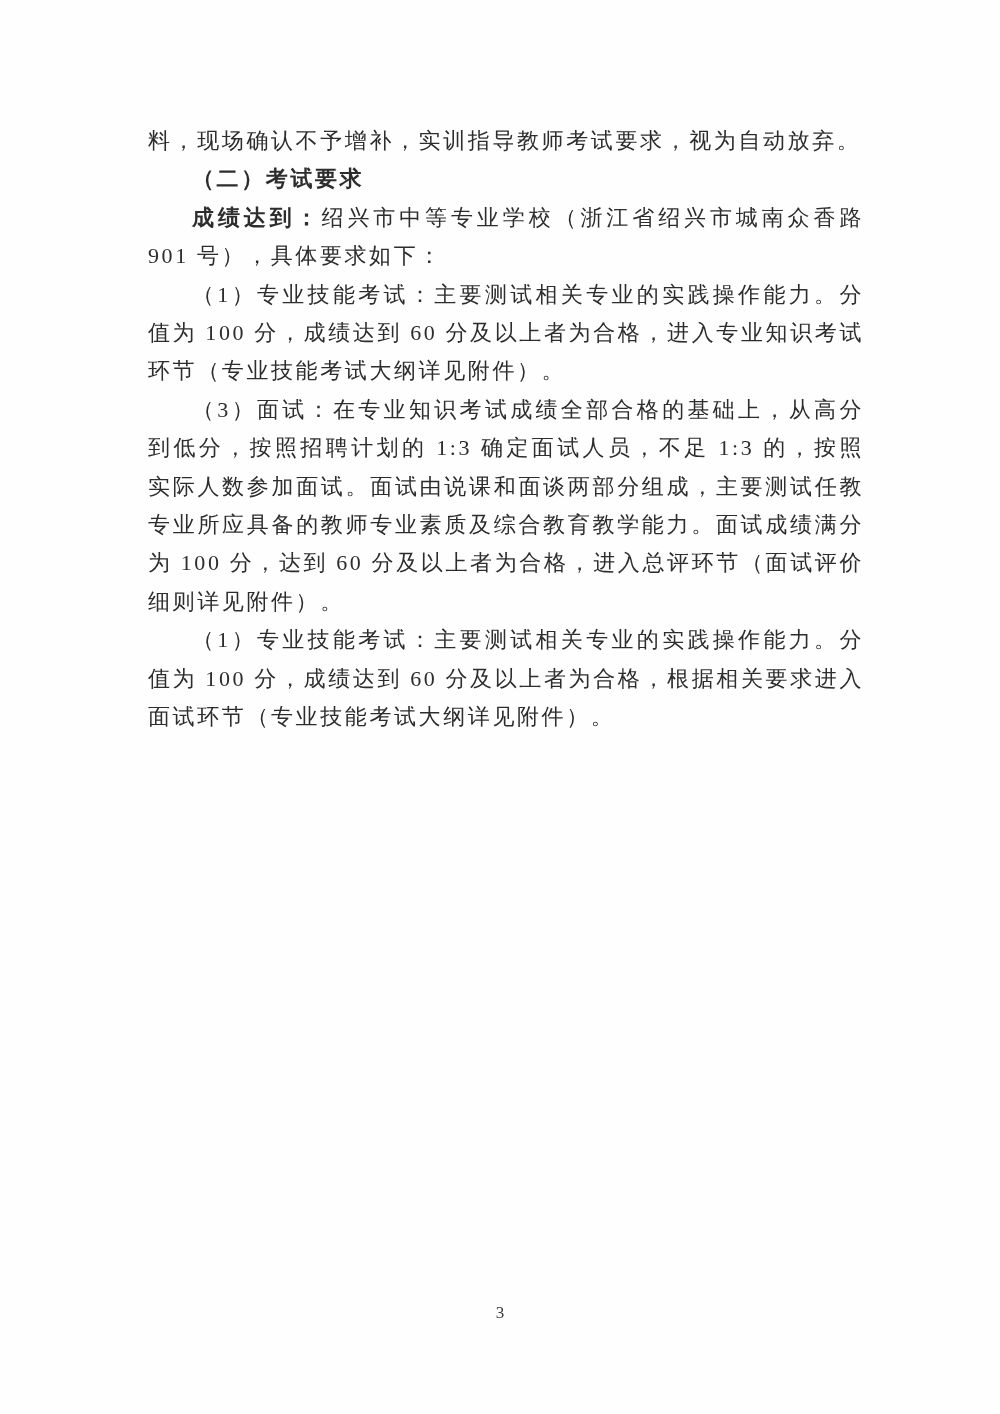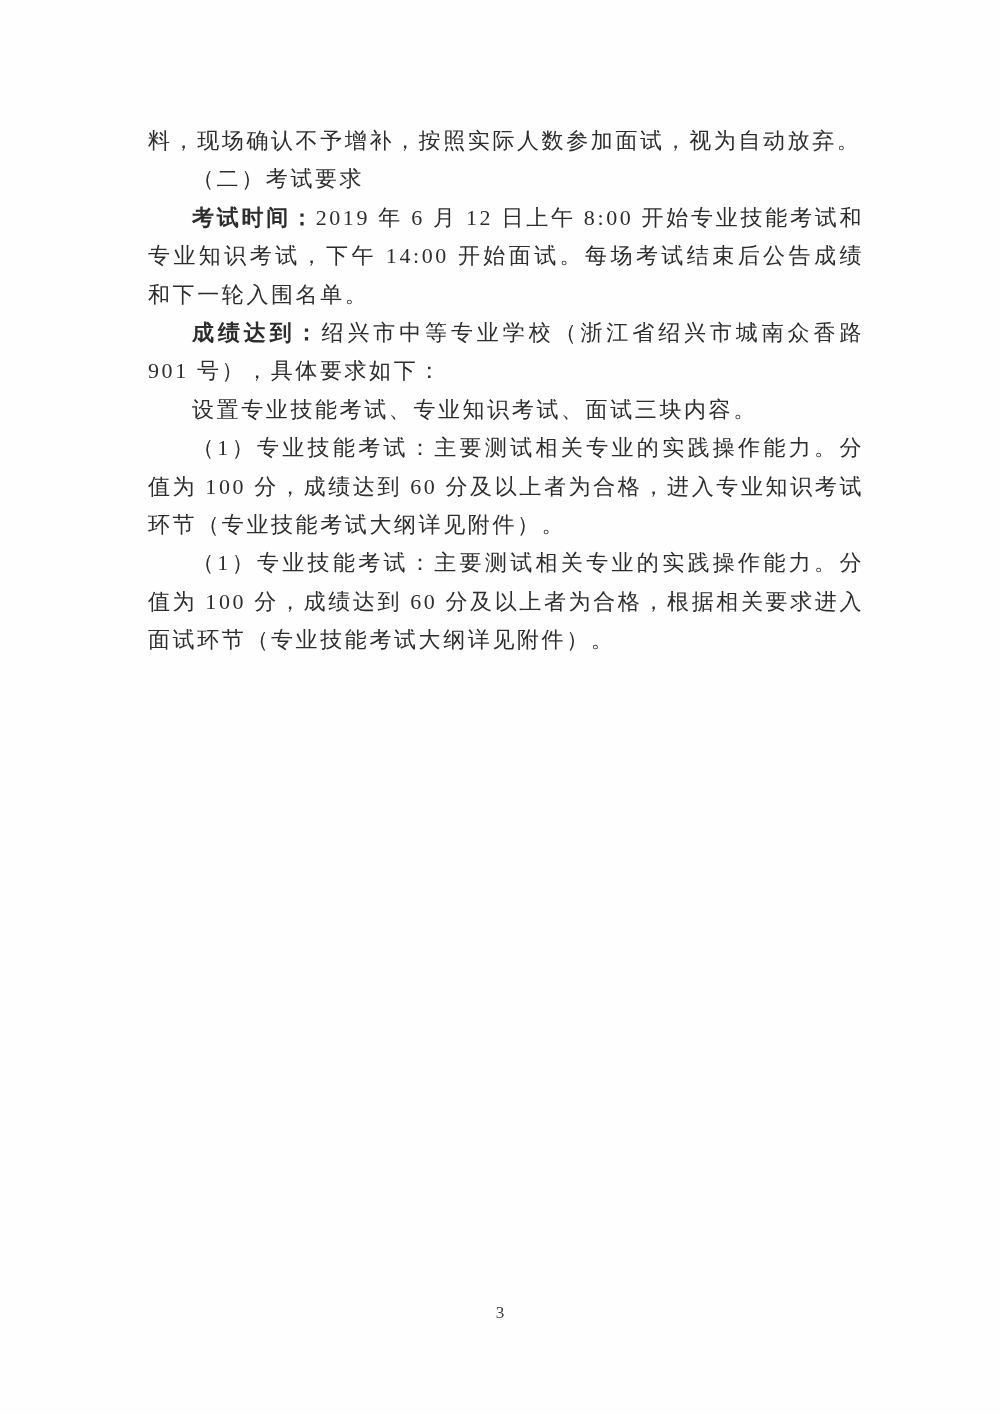--- a/index.html
+++ b/index.html
@@ -28,21 +28,21 @@
     text-align: justify;
   }
   .content p {
     margin: 0;
     text-indent: 2em;
   }
   .content p.no-indent {
     text-indent: 0;
   }
   .content p.heading {
-    font-weight: normal;
+    font-weight: bold;
   }
   .content b.lead {
     font-weight: bold;
   }
   .page-number {
     position: absolute;
     left: 0;
     top: 1303px;
     width: 100%;
     text-align: center;
@@ -51,45 +51,42 @@
     color: #3a3a3a;
   }
 </style>
 </head>
 <body>
 
 <div class="page">
   <div class="content">
 
     <p class="no-indent">
-      <span>料，现场确认不予增补，按照实际人数参加面试，视为自动放弃。</span>
+      <span>料，现场确认不予增补，实训指导教师考试要求，视为自动放弃。</span>
     </p>
 
     <p class="heading">
       <span>（二）考试要求</span>
     </p>
 
-    <p>
-      <b class="lead">考试时间：</b><span>2019 年 6 月 12 日上午 8:00 开始专业技能考试和专业知识考试，下午 14:00 开始面试。每场考试结束后公告成绩和下一轮入围名单。</span>
-    </p>
 
     <p>
       <b class="lead">成绩达到：</b><span>绍兴市中等专业学校（浙江省绍兴市城南众香路 901 号），具体要求如下：</span>
     </p>
 
 
-    <p>
-      <span>设置专业技能考试、专业知识考试、面试三块内容。</span>
-    </p>
 
     <p>
       <span>（1）专业技能考试：主要测试相关专业的实践操作能力。分值为 100 分，成绩达到 60 分及以上者为合格，进入专业知识考试环节（专业技能考试大纲详见附件）。</span>
     </p>
 
 
+    <p>
+      <span>（3）面试：在专业知识考试成绩全部合格的基础上，从高分到低分，按照招聘计划的 1:3 确定面试人员，不足 1:3 的，按照实际人数参加面试。面试由说课和面谈两部分组成，主要测试任教专业所应具备的教师专业素质及综合教育教学能力。面试成绩满分为 100 分，达到 60 分及以上者为合格，进入总评环节（面试评价细则详见附件）。</span>
+    </p>
 
 
 
     <p>
       <span>（1）专业技能考试：主要测试相关专业的实践操作能力。分值为 100 分，成绩达到 60 分及以上者为合格，根据相关要求进入面试环节（专业技能考试大纲详见附件）。</span>
     </p>
 
 
   </div>
 

